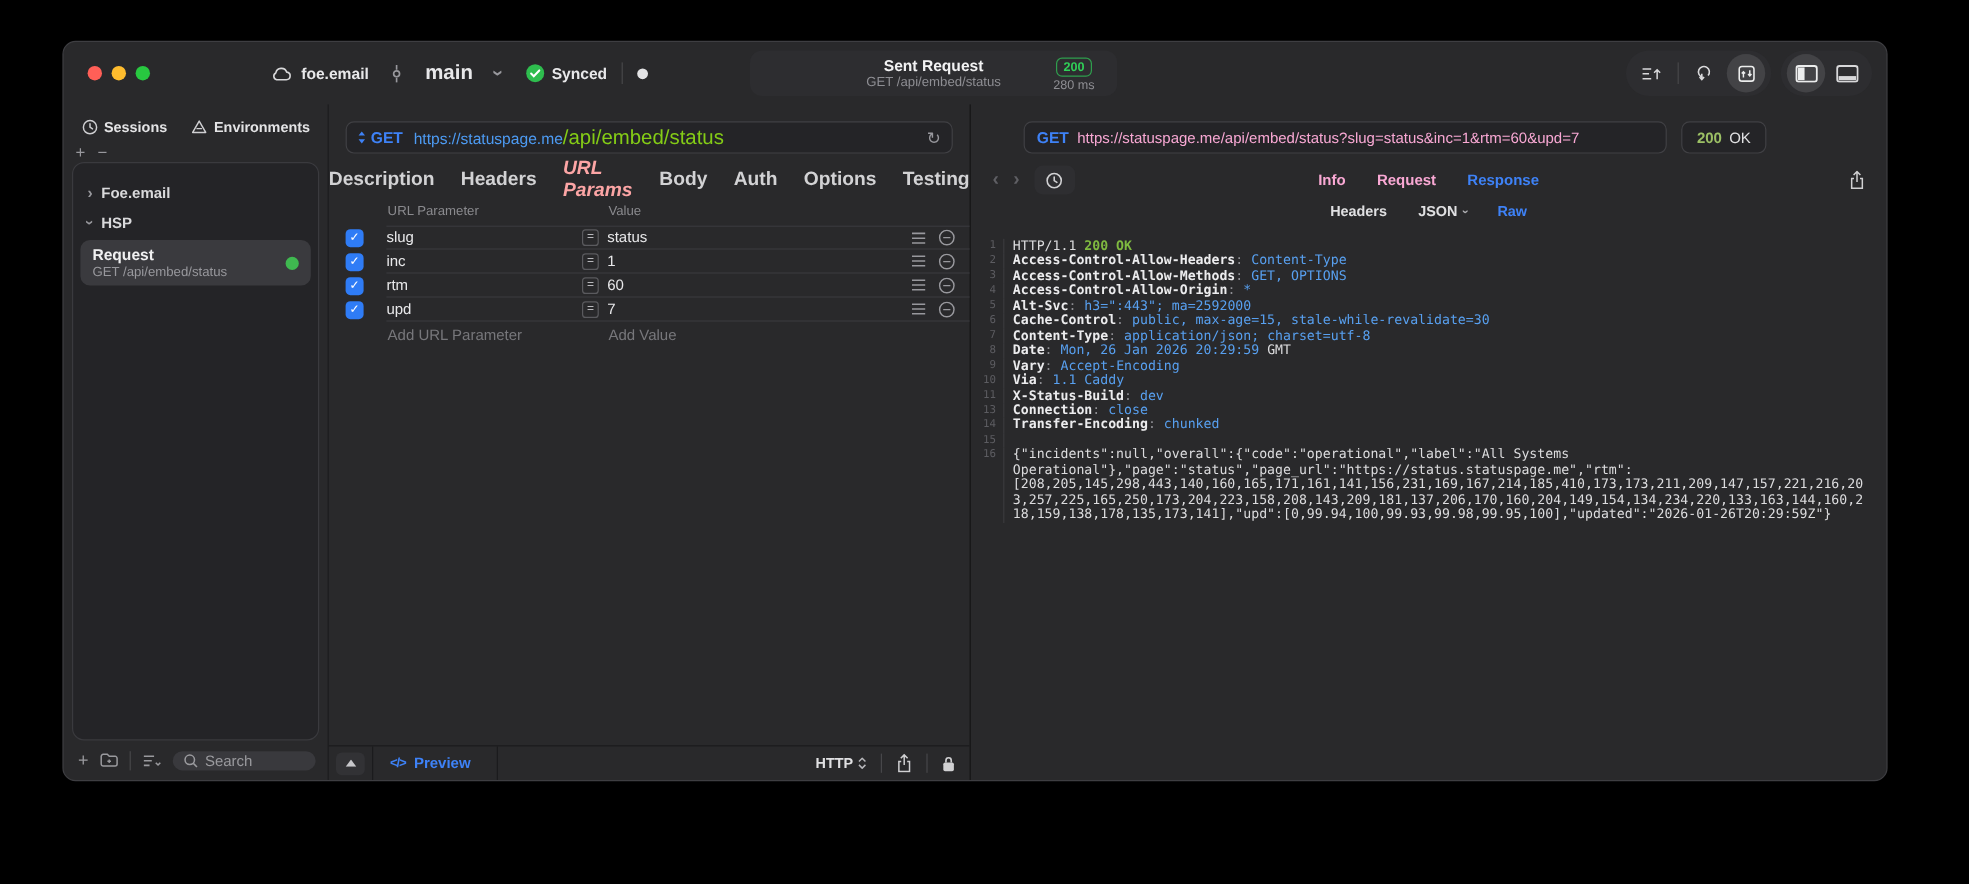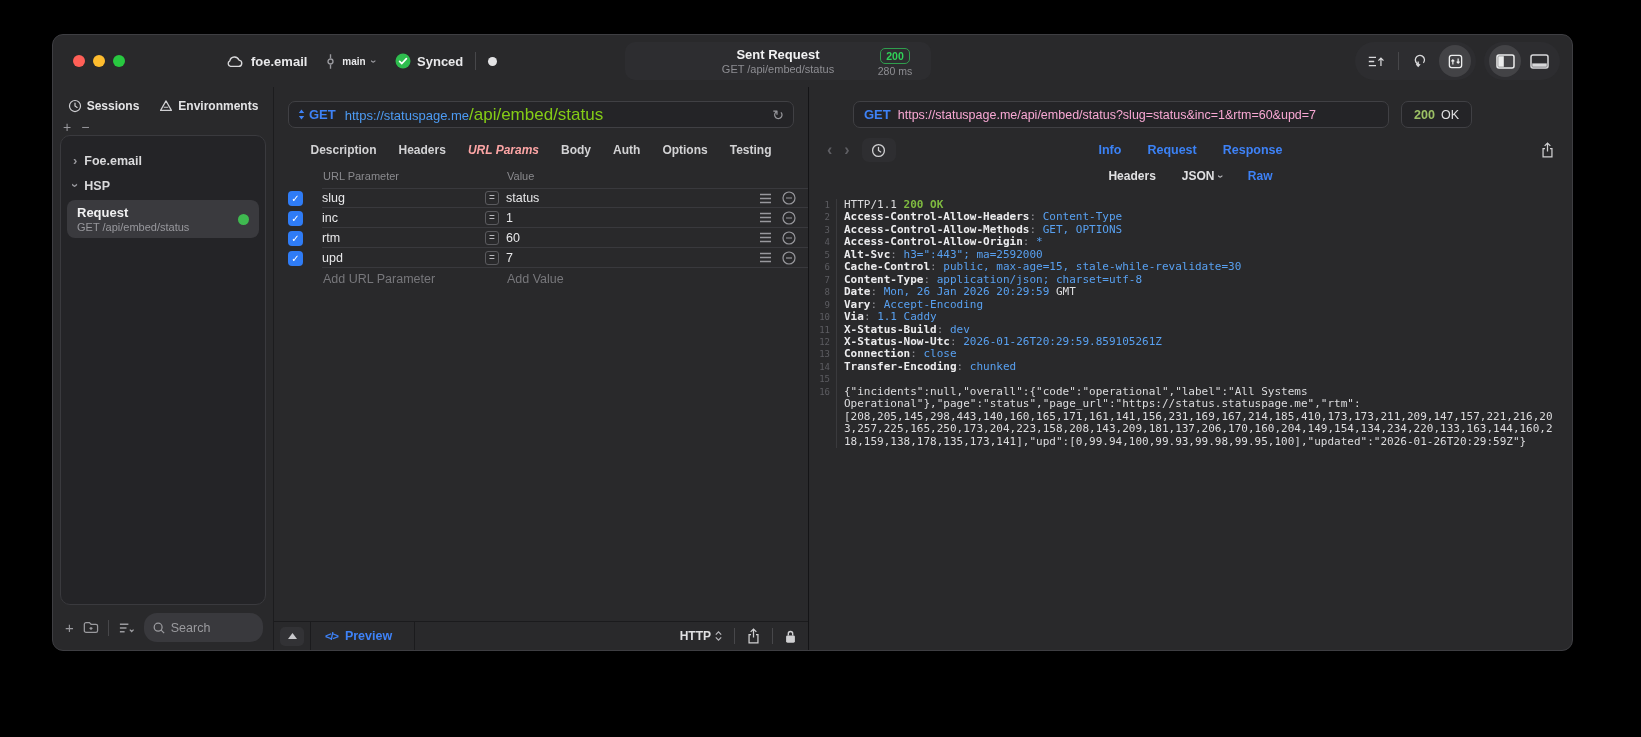--- a/index.html
+++ b/index.html
@@ -12,22 +12,22 @@
             display:flex; flex-direction:column; overflow:hidden; }
 
   
   .titlebar { height:52px; flex:0 0 52px; display:flex; align-items:center;
               position:relative; padding:0 14px; }
   .traffic { display:flex; gap:8px; margin-left:6px; }
   .tl { width:12px; height:12px; border-radius:50%; }
   .tl.red{background:#ff5f57;} .tl.yellow{background:#febc2e;} .tl.green{background:#28c840;}
   .proj-group { display:flex; align-items:center; gap:7px; margin-left:100px;
                 color:#e8e8ea; font-size:13px; font-weight:600; }
-  .branch-group { display:flex; align-items:center; gap:6px; margin-left:18px;
-                  color:#e8e8ea; font-size:10px; font-weight:600; }
+  .branch-group { display:flex; align-items:center; gap:18px; margin-left:18px;
+                  color:#e8e8ea; font-size:17px; font-weight:600; }
   .sync-group { display:flex; align-items:center; gap:6px; margin-left:20px;
                 color:#e8e8ea; font-size:13px; font-weight:600; }
   .tb-sep { width:1px; height:18px; background:#47474a; margin:0 12px; }
   .white-dot { width:9px; height:9px; border-radius:50%; background:#e3e3e5; }
   .chev { display:inline-block; color:#98989d; font-weight:600; }
   .chev.down { transform:rotate(90deg); }
 
   .req-pill { position:absolute; left:572px; top:7px; width:306px; height:38px;
               background:#2d2d30; border-radius:10px; display:flex; align-items:center; }
   .req-pill .texts { flex:1; text-align:center; padding-left:64px; }
@@ -65,35 +65,35 @@
   .tree-row .chev { font-size:13px; }
   .request-item { margin:2px 6px; background:#3a3a3e; border-radius:8px;
                   padding:5px 10px; display:flex; align-items:center; }
   .request-item .texts { flex:1; }
   .ri-title { font-size:13px; font-weight:600; color:#f0f0f1; }
   .ri-sub { font-size:11px; color:#98989d; margin-top:1px; }
   .status-dot { width:11px; height:11px; border-radius:50%; background:#3fb950; }
   .sb-bottom { display:flex; align-items:center; gap:9px; padding:8px 10px 0 12px;
                color:#9a9a9e; }
   .sb-sep { width:1px; height:16px; background:#47474a; }
-  .search-pill { flex:1; background:#39393d; border-radius:13px; height:29px;
+  .search-pill { flex:1; background:#39393d; border-radius:13px; height:16px;
                  display:flex; align-items:center; gap:6px; padding:0 9px;
                  color:#9a9a9e; font-size:12.5px; }
 
   
   .mid-pane { width:535px; flex:0 0 535px; border-right:1px solid #141416;
               display:flex; flex-direction:column; }
   .url-bar { margin:14px 14px 0; height:27px; border:1px solid #404044; border-radius:7px;
              background:#242427; display:flex; align-items:center; padding:0 9px; gap:4px; }
   .method { color:#3e82f7; font-size:13px; font-weight:700; }
   .url-host { color:#4d9bf3; font-size:13px; margin-left:5px; }
   .url-path { color:#84cc16; font-size:17px; }
   .reload { margin-left:auto; color:#98989d; font-size:14px; }
   .req-tabs { display:flex; justify-content:center; gap:22px; margin-top:10px;
-              height:24px; align-items:center; font-size:12px; font-weight:600; }
+              height:24px; align-items:center; font-size:16px; font-weight:600; }
   .req-tabs .tab { color:#d2d2d4; cursor:default; }
   .req-tabs .tab.active { color:#fca5a5;font-style:italic; }
 
   .params-header { display:flex; padding-left:49px; margin-top:8px; height:18px;
                    color:#8a8a8e; font-size:11px; }
   .ph-name { width:184px; }
   .param-row { display:flex; align-items:center; height:20px; padding-left:14px; }
   .checkbox { width:15px; height:15px; border-radius:4px; background:#2f7cf6; color:#fff;
               font-size:10px; line-height:15px; text-align:center; margin-right:19px;
               flex:0 0 15px; }
@@ -135,21 +135,21 @@
                      padding:0 12px; margin-left:12px; font-size:12.5px; }
   .resp-code { color:#9cc065; font-weight:700; }
   .resp-ok { color:#e0e0e2; }
   .resp-nav { position:relative; display:flex; align-items:center; margin-top:9px;
               height:26px; padding:0 18px; }
   .nav-arrows { display:flex; gap:12px; color:#5f5f64; font-size:16px; font-weight:700; }
   .clock-btn { width:34px; height:24px; background:#2e2e31; border-radius:7px;
                margin-left:12px; display:flex; align-items:center; justify-content:center; }
   .resp-tabs { position:absolute; left:50%; transform:translateX(-50%); display:flex;
                gap:26px; font-size:12.5px; font-weight:600; }
-  .resp-tabs .tab { color:#3b82f6; } .resp-tabs .tab.active { color:#3e82f7; }
+  .resp-tabs .tab { color:#f9a8d4; } .resp-tabs .tab.active { color:#3e82f7; }
   .share-right { margin-left:auto; color:#d0d0d2; }
   .resp-subtabs { display:flex; justify-content:center; gap:26px; height:26px;
                   align-items:center; font-size:12px; font-weight:600; }
   .resp-subtabs .subtab { color:#e0e0e2; display:flex; align-items:center; gap:4px; }
   .resp-subtabs .subtab.active { color:#3e82f7;text-align:center; }
   .resp-subtabs .chev { font-size:10px; color:#b0b0b4; }
 
   .response-body { margin-top:8px; padding:2px 14px 0 8px; overflow:hidden;
                    font-family:"DejaVu Sans Mono",monospace; font-size:11px;
                    line-height:12.45px; }
@@ -565,24 +565,20 @@
           </div>
           <div class="resp-line">
             <span class="gutter">10</span>
             <span class="line-content"><span class="c-n">Via</span><span class="c-d">: </span><span class="c-v">1.1 Caddy</span></span>
           </div>
           <div class="resp-line">
             <span class="gutter">11</span>
             <span class="line-content"><span class="c-n">X-Status-Build</span><span class="c-d">: </span><span class="c-v">dev</span></span>
           </div>
           <div class="resp-line">
-            <span class="gutter">12</span>
-            <span class="line-content"><span class="c-n">X-Status-Now-Utc</span><span class="c-d">: </span><span class="c-v">2026-01-26T20:29:59.859105261Z</span></span>
-          </div>
-          <div class="resp-line">
             <span class="gutter">13</span>
             <span class="line-content"><span class="c-n">Connection</span><span class="c-d">: </span><span class="c-v">close</span></span>
           </div>
           <div class="resp-line">
             <span class="gutter">14</span>
             <span class="line-content"><span class="c-n">Transfer-Encoding</span><span class="c-d">: </span><span class="c-v">chunked</span></span>
           </div>
           <div class="resp-line">
             <span class="gutter">15</span>
             <span class="line-content">&nbsp;</span>

